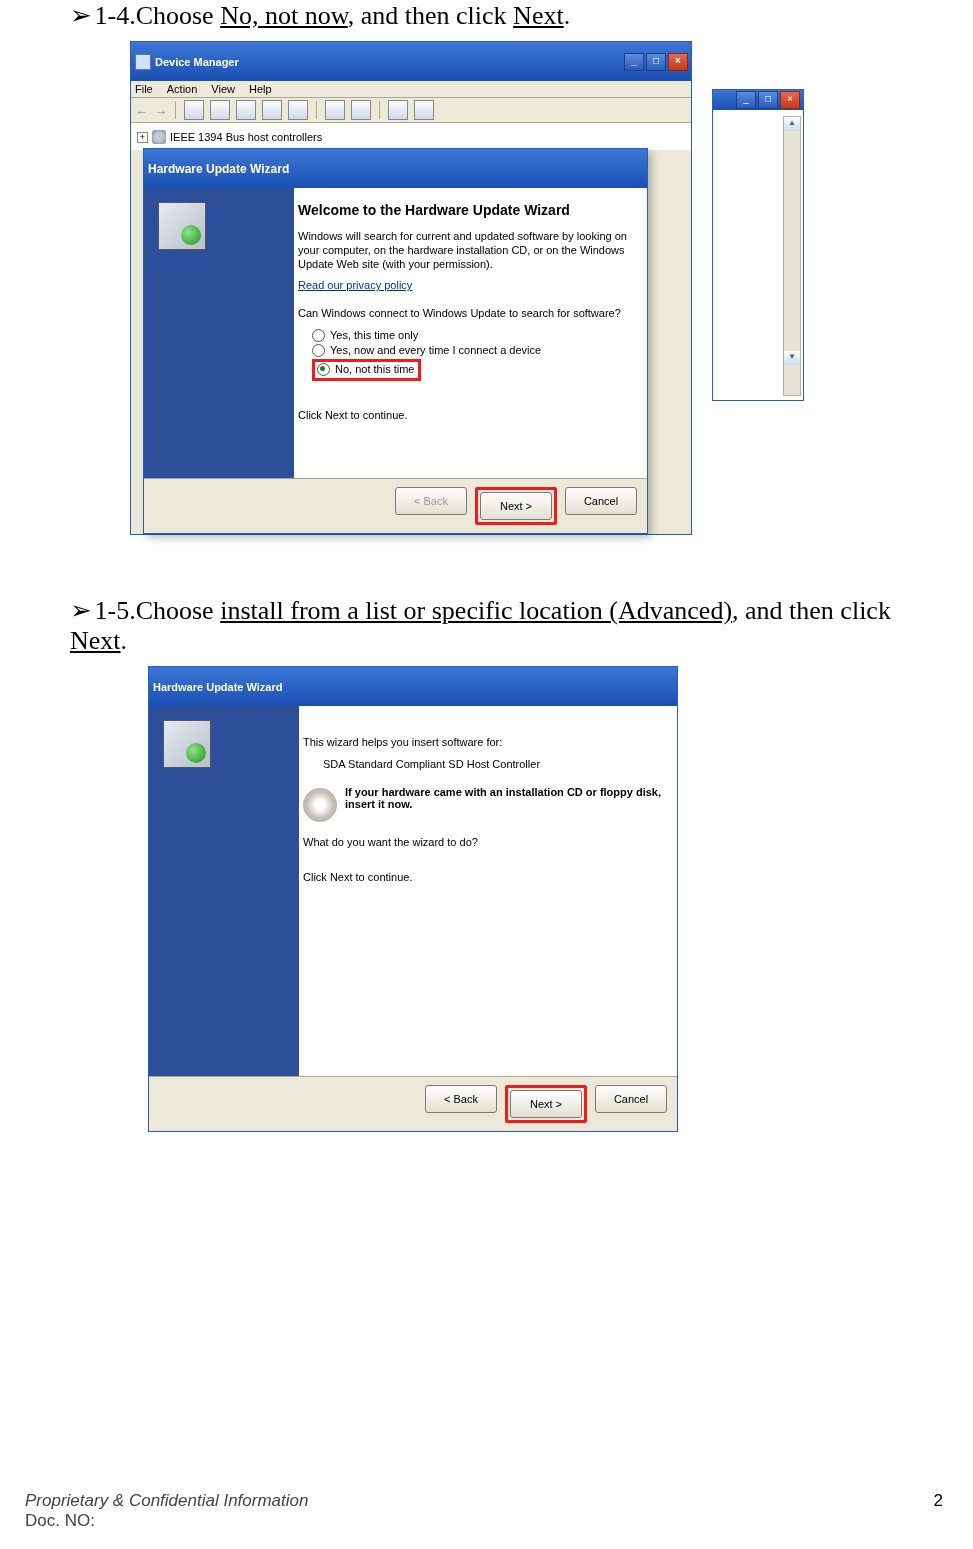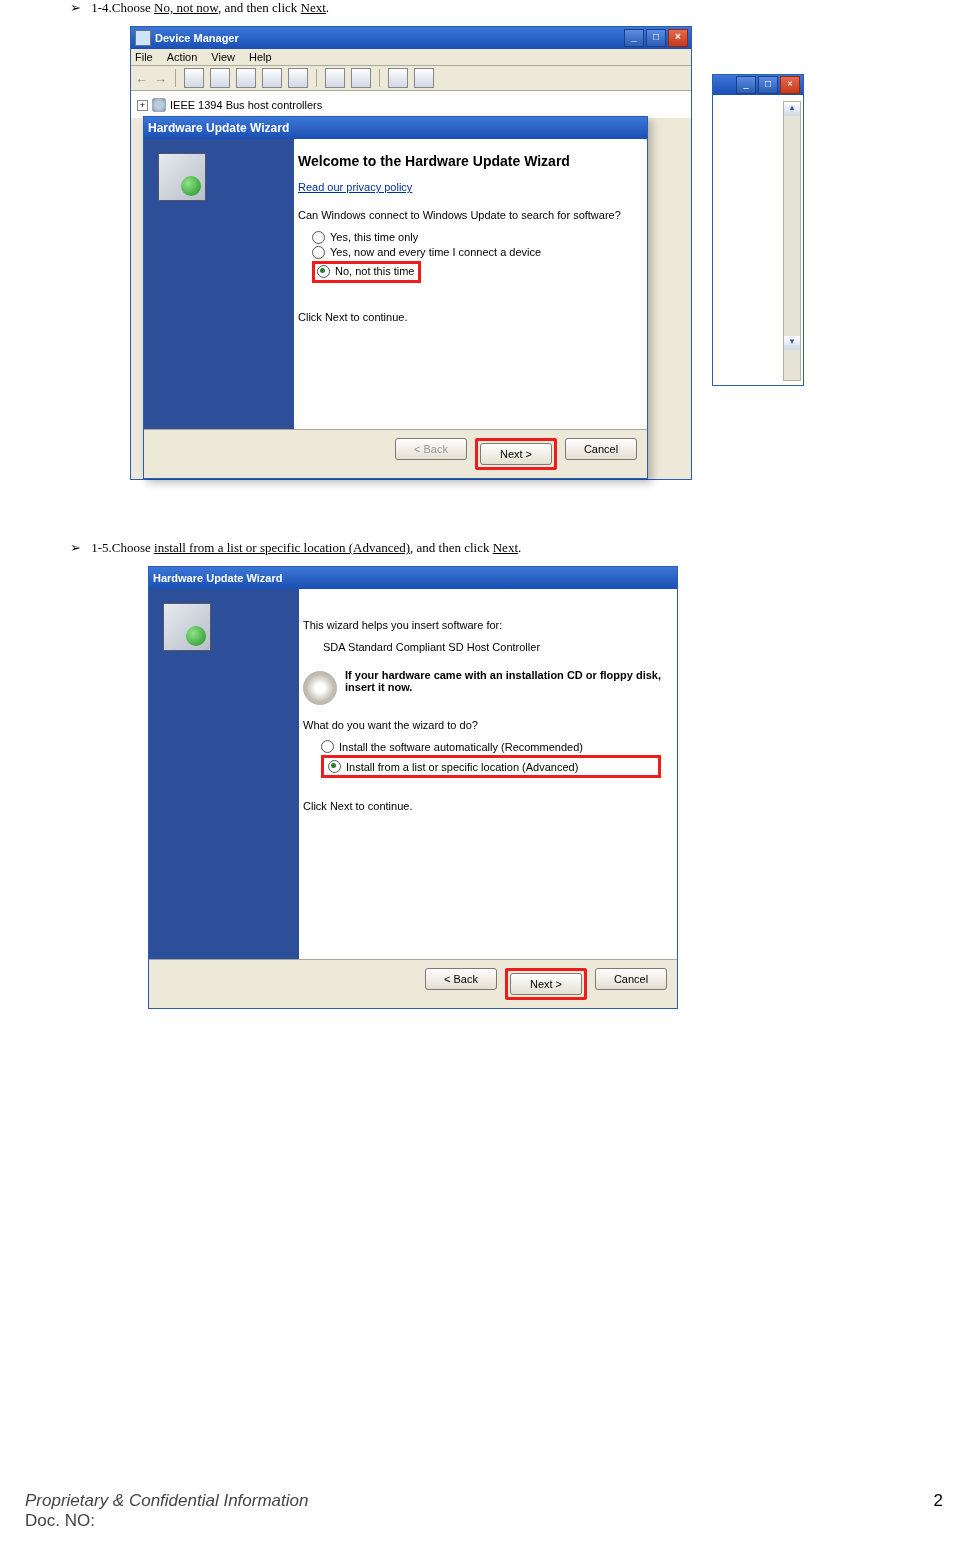--- a/index.html
+++ b/index.html
@@ -12,21 +12,21 @@
     width: 973px;
   }
   .page {
     padding: 0 70px 0 70px;
     box-sizing: border-box;
     min-height: 1549px;
     position: relative;
   }
   .instruction {
     margin: 0 0 10px 0;
-    font-size: 13px;
+    font-size: 26px;
   }
   .instruction .arrow { display:inline-block; width:18px; }
   .underline { text-decoration: underline; }
 
   
   .figure1-wrap {
     margin-left: 60px;
     margin-bottom: 60px;
     position: relative;
     width: 560px;
@@ -35,21 +35,21 @@
     width: 560px;
     border: 1px solid #2b5db6;
     font-family: Tahoma, sans-serif;
     font-size: 11px;
     background: #ece9d8;
   }
   .title-bar {
     display:flex;
     align-items:center;
     justify-content:space-between;
-    height:22px;
+    height:39px;
     padding:0 3px 0 4px;
     background: linear-gradient(#3b77d6,#1b4fb3);
     color:#fff;
     font-weight:bold;
   }
   .title-bar-left { display:flex; align-items:center; gap:4px; }
   .title-icon {
     width:14px; height:14px; background:#cfe3ff; border:1px solid #678;
   }
   .win-btns { display:flex; gap:2px; }
@@ -157,21 +157,21 @@
     display:inline-block;
   }
 
   .wizard-footer {
     background:#ece9d8;
     border-top:1px solid #aca899;
     padding:8px 10px;
     display:flex; justify-content:flex-end; gap:8px;
   }
   .xp-btn {
-    min-width:72px; height:22px;
+    min-width:72px; height:28px;
     border:1px solid #7a7a7a;
     background:linear-gradient(#fefefe,#e3e0d0);
     font-family:Tahoma,sans-serif; font-size:11px;
     border-radius:3px;
     padding:0 10px;
   }
   .xp-btn[disabled]{ color:#999; }
   .btn-highlight {
     border:3px solid #ef1c1c;
     padding:2px;
@@ -306,20 +306,21 @@
           <div class="title-bar-left">
             <span>Hardware Update Wizard</span>
           </div>
         </div>
         <div class="wizard-body">
           <div class="wizard-side">
             <div class="device-ico"></div>
           </div>
           <div class="wizard-content">
             <h3>Welcome to the Hardware Update Wizard</h3>
+            <p>Windows will search for current and updated software by looking on your computer, on the hardware installation CD, or on the Windows Update Web site (with your permission).</p>
             <p><a href="#">Read our privacy policy</a></p>
             <p style="margin-top:14px">Can Windows connect to Windows Update to search for software?</p>
             <div style="padding-left:14px;margin-top:4px">
               <div class="radio-row">
                 <span class="radio"></span>
                 <span>Yes, this time only</span>
               </div>
               <div class="radio-row">
                 <span class="radio"></span>
                 <span>Yes, now and every time I connect a device</span>
@@ -362,32 +363,20 @@
           <div class="device-ico"></div>
         </div>
         <div class="wizard-content" style="padding-top:30px">
           <p>This wizard helps you insert software for:</p>
           <p style="padding-left:20px">SDA Standard Compliant SD Host Controller</p>
           <div class="cd-row">
             <span class="cd-ico"></span>
             <b>If your hardware came with an installation CD or floppy disk, insert it now.</b>
           </div>
           <p style="margin-top:10px">What do you want the wizard to do?</p>
-          <div style="padding-left:18px;margin-top:4px">
-            <div class="radio-row">
-              <span class="radio"></span>
-              <span>Install the software automatically (Recommended)</span>
-            </div>
-            <span class="highlight-box" style="display:block;padding:2px 4px;">
-              <span class="radio-row" style="margin:0">
-                <span class="radio selected"></span>
-                <span>Install from a list or specific location (Advanced)</span>
-              </span>
-            </span>
-          </div>
           <p style="margin-top:22px">Click Next to continue.</p>
         </div>
       </div>
       <div class="wizard-footer">
         <button class="xp-btn">&lt; Back</button>
         <span class="btn-highlight">
           <button class="xp-btn">Next &gt;</button>
         </span>
         <button class="xp-btn">Cancel</button>
       </div>

